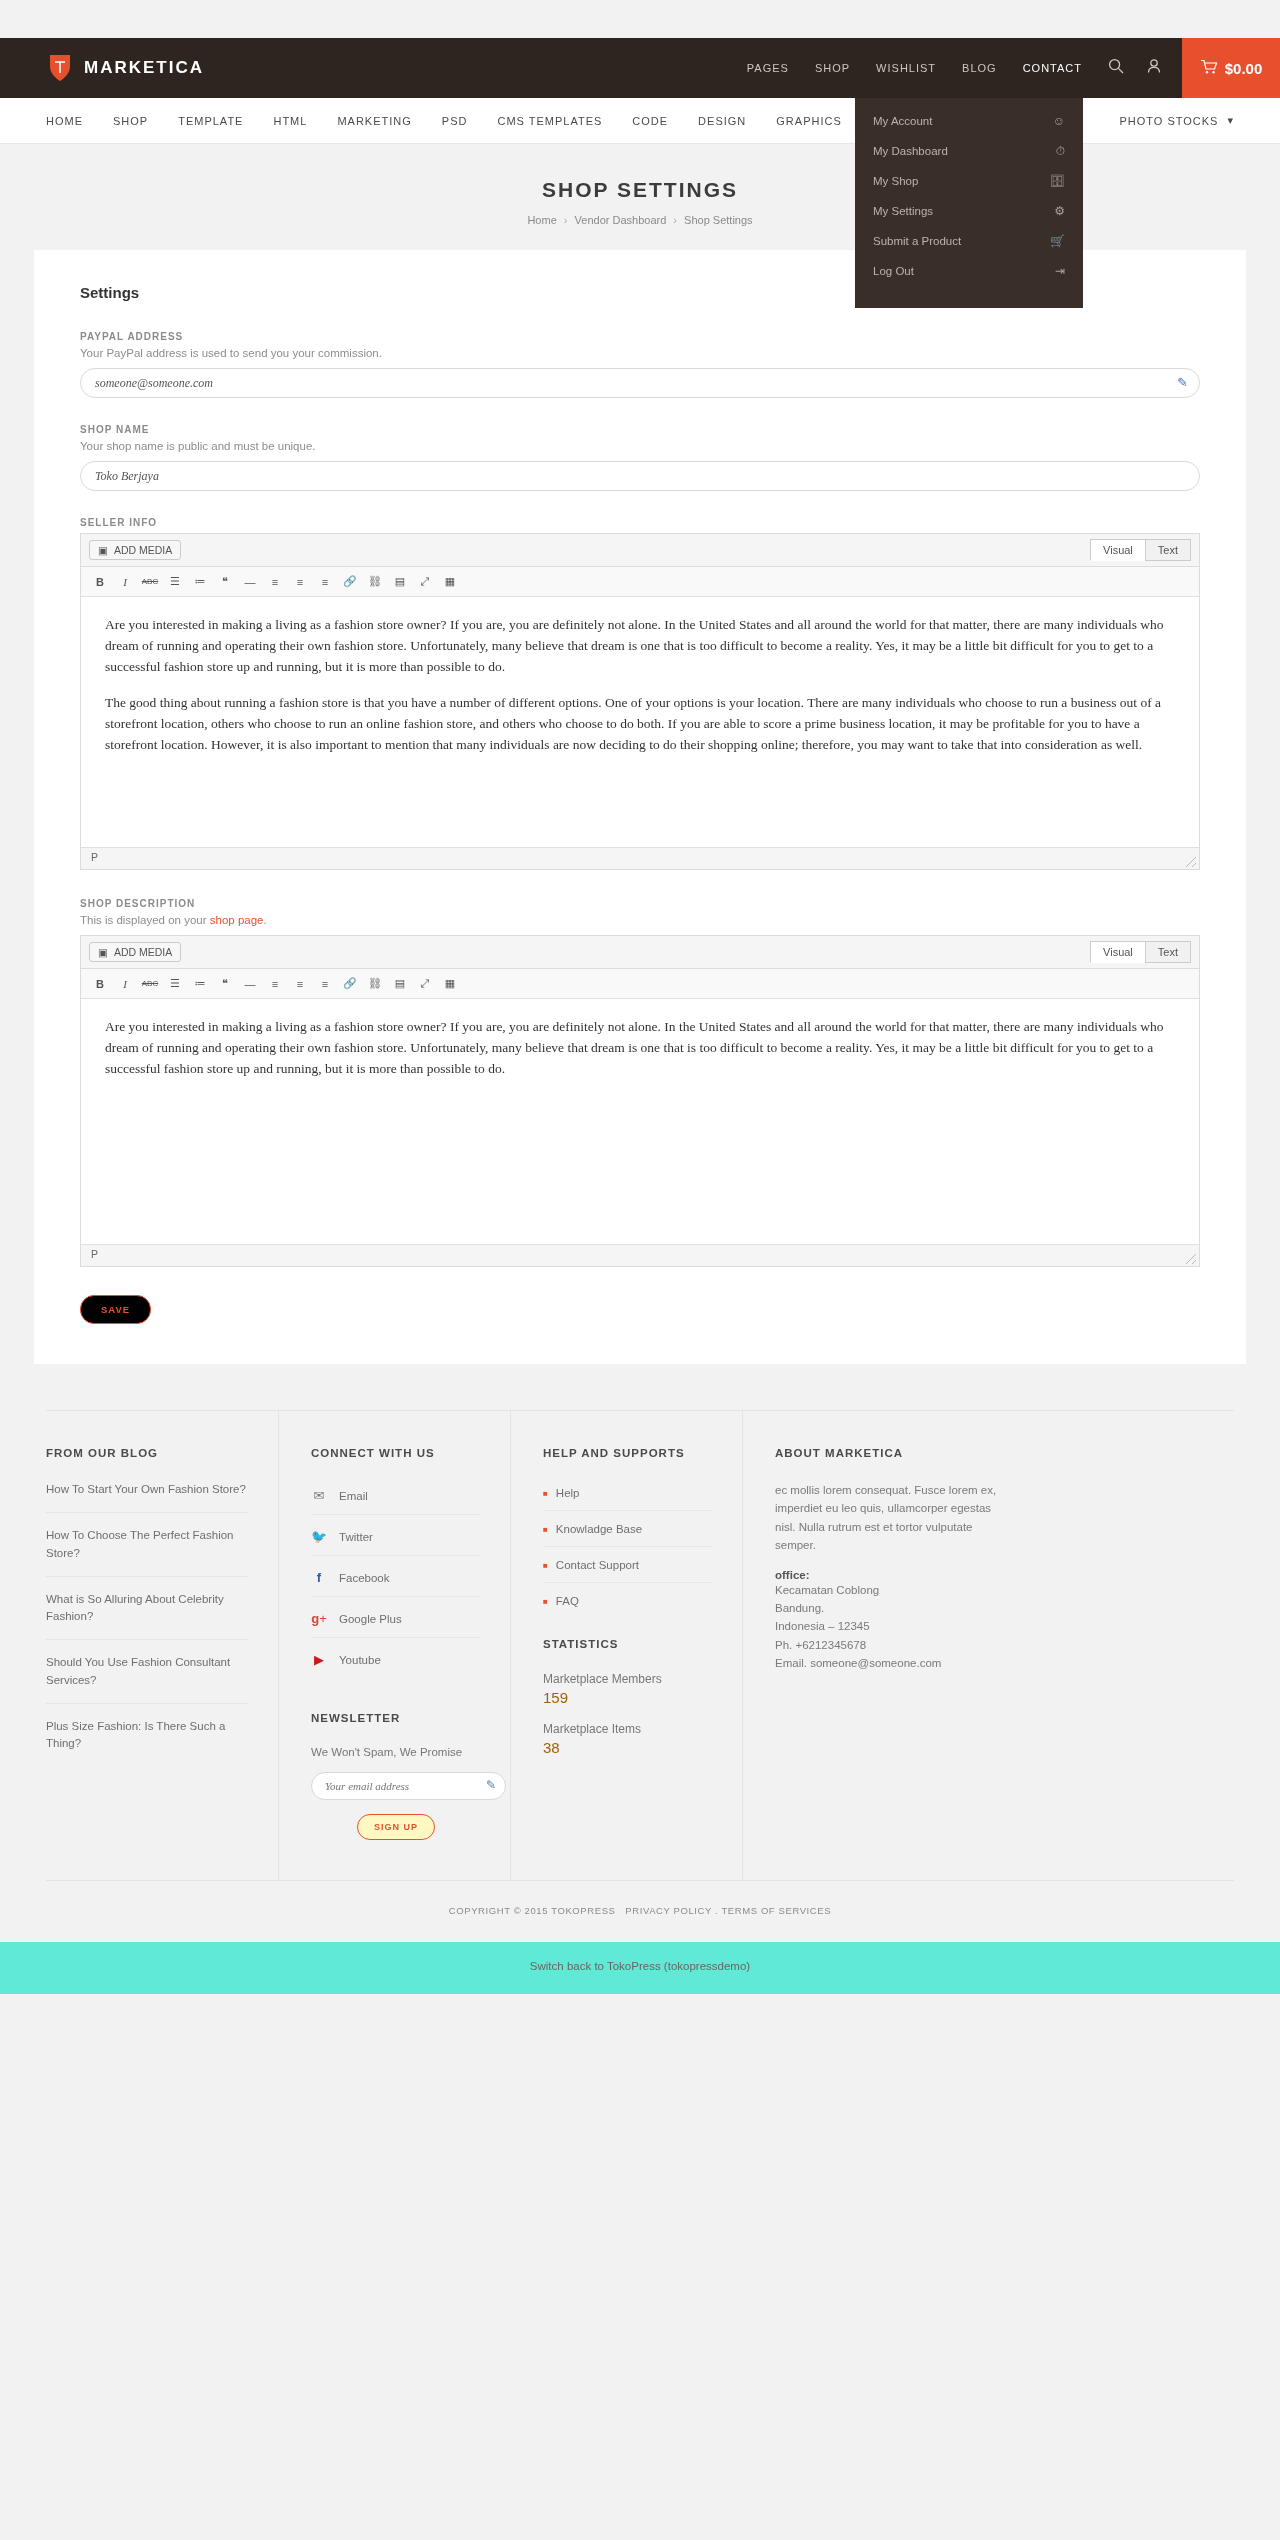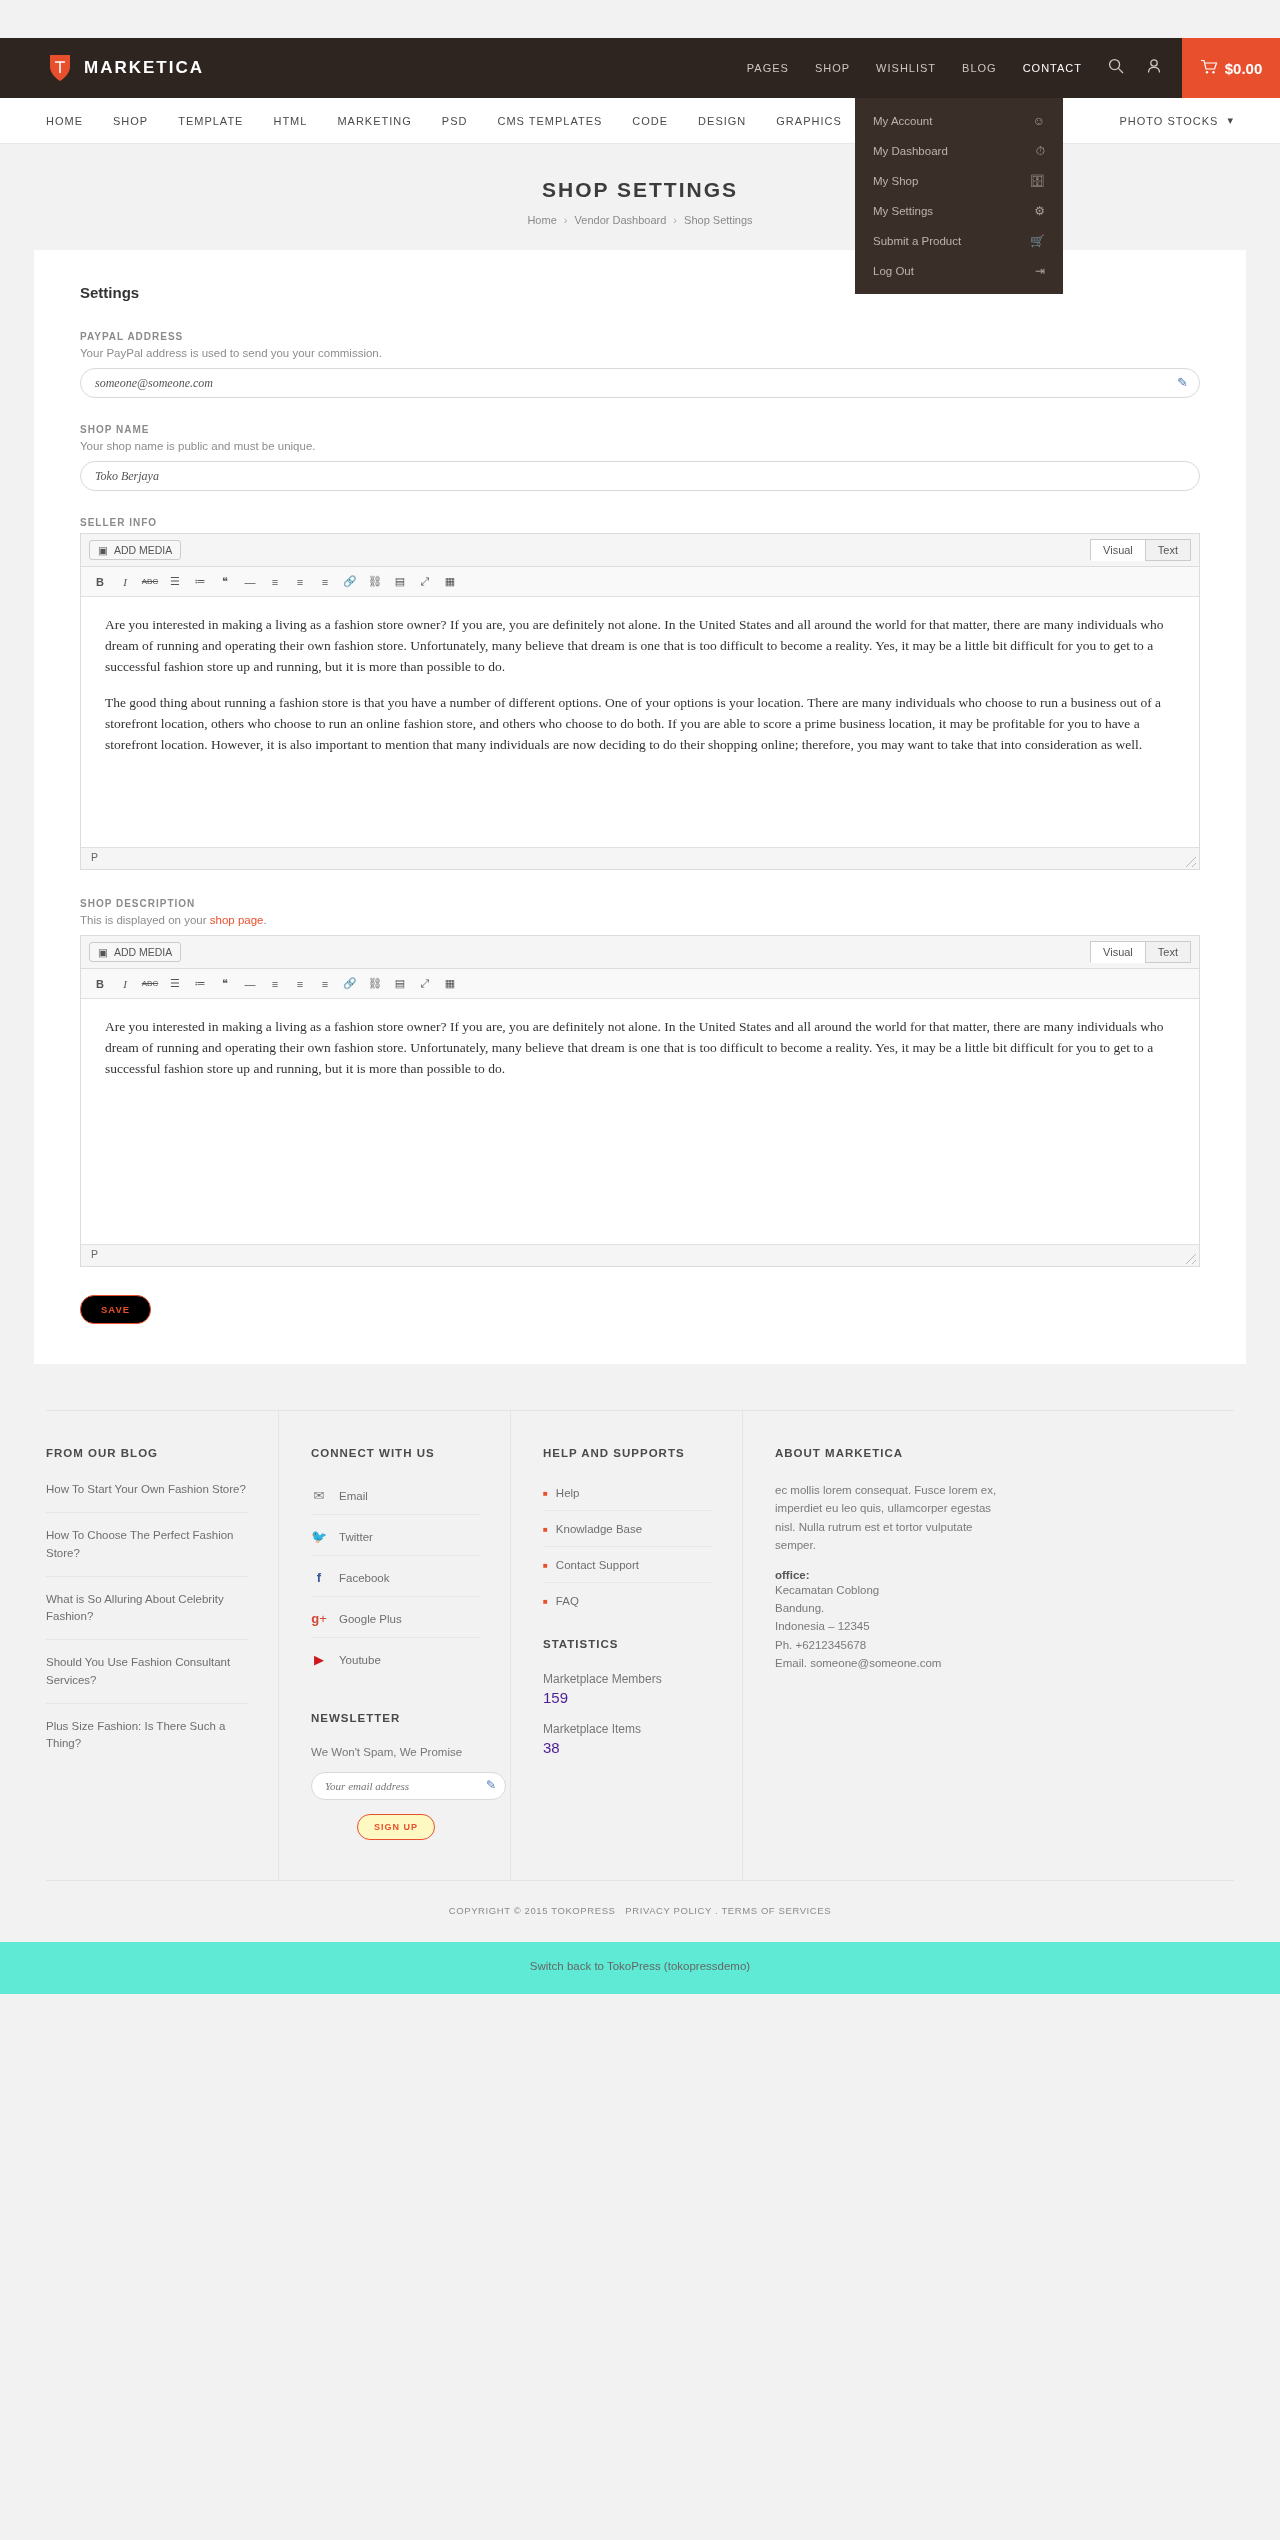--- a/index.html
+++ b/index.html
@@ -44,22 +44,22 @@
   .top-icons { display:flex; align-items:center; gap:22px; margin-left:26px; }
   .top-icons .ic { color:#cfc6c1; font-size:16px; cursor:pointer; }
   .cart-btn {
     width: 98px; background:#e8502d; color:#fff;
     display:flex; align-items:center; justify-content:center; gap:7px;
     font-size:15px; font-weight:bold; margin-left: 20px;
   }
 
   
   .account-menu {
-    position:absolute; top:60px; left:855px; width:208px;
-    background:#3a2e29; z-index: 60; padding: 8px 0 8px 0;
+    position:absolute; top:60px; left:855px; width:228px;
+    background:#3a2e29; z-index: 60; padding: 8px 0 22px 0;
   }
   .account-menu .item {
     display:flex; align-items:center; justify-content:space-between;
     padding: 8px 18px; color:#bdb2ac; font-size:11.5px;
     cursor: pointer;
   }
   .account-menu .item .gi { font-size:12px; opacity:.85; }
 
   
   .mainnav {
@@ -181,21 +181,21 @@
   .social .sic { width:16px; text-align:center; font-size:13px; }
   .s-email { color:#7a7a7a; } .s-tw { color:#3aa9e0; }
   .s-fb { color:#3b5998; } .s-gp { color:#d34836; } .s-yt { color:#cc181e; }
   .help-link {
     display:flex; align-items:center; gap:8px; font-size:11.5px; color:#6f6f6f;
     text-decoration:none; padding: 6px 0 11px 0; border-bottom:1px solid #e6e6e6;
     margin-bottom: 6px;
   }
   .help-link .bullet { color:#e8502d; font-size:8px; }
   .stat-label { font-size:12px; color:#777; margin-bottom:3px; }
-  .stat-value { font-size:15px; color:#4c1d95; margin-bottom:16px; }
+  .stat-value { font-size:15px; color:#a16207; margin-bottom:16px; }
   .about-text { font-size:11.5px; color:#7a7a7a; line-height:1.6; }
   .about-sub { font-size:11.5px; color:#555; font-weight:bold; margin-top:14px; }
   .news-text { font-size:11.5px; color:#777; margin: 0 0 14px 0; }
   .news-input-wrap { position:relative; width: 195px; }
   .news-input {
     width:100%; height: 28px; border:1px solid #d9d9d9; border-radius:14px;
     padding: 0 26px 0 13px; font-size:11px; color:#999;
     font-family:"Liberation Serif", serif; font-style:italic; outline:none;
   }
   .news-input-wrap .pencil { position:absolute; right:10px; top:6px; color:#4a78b5; font-size:12px; }

